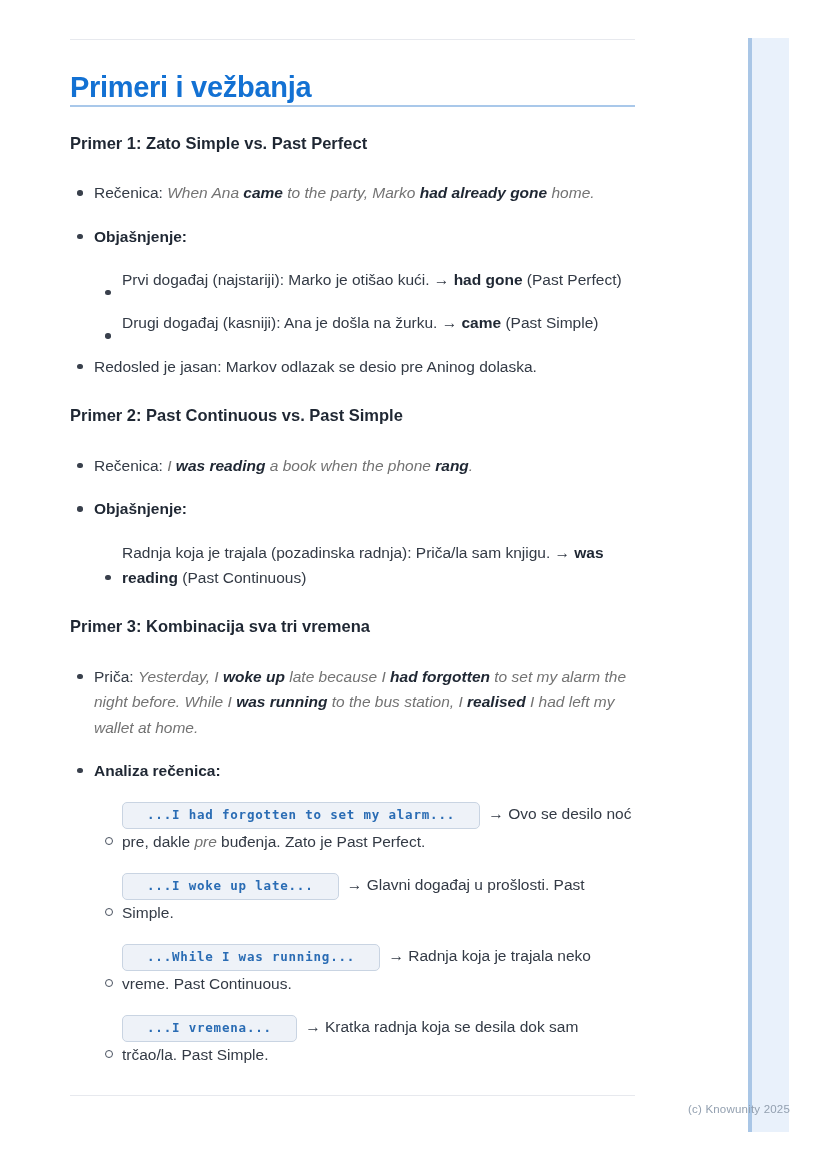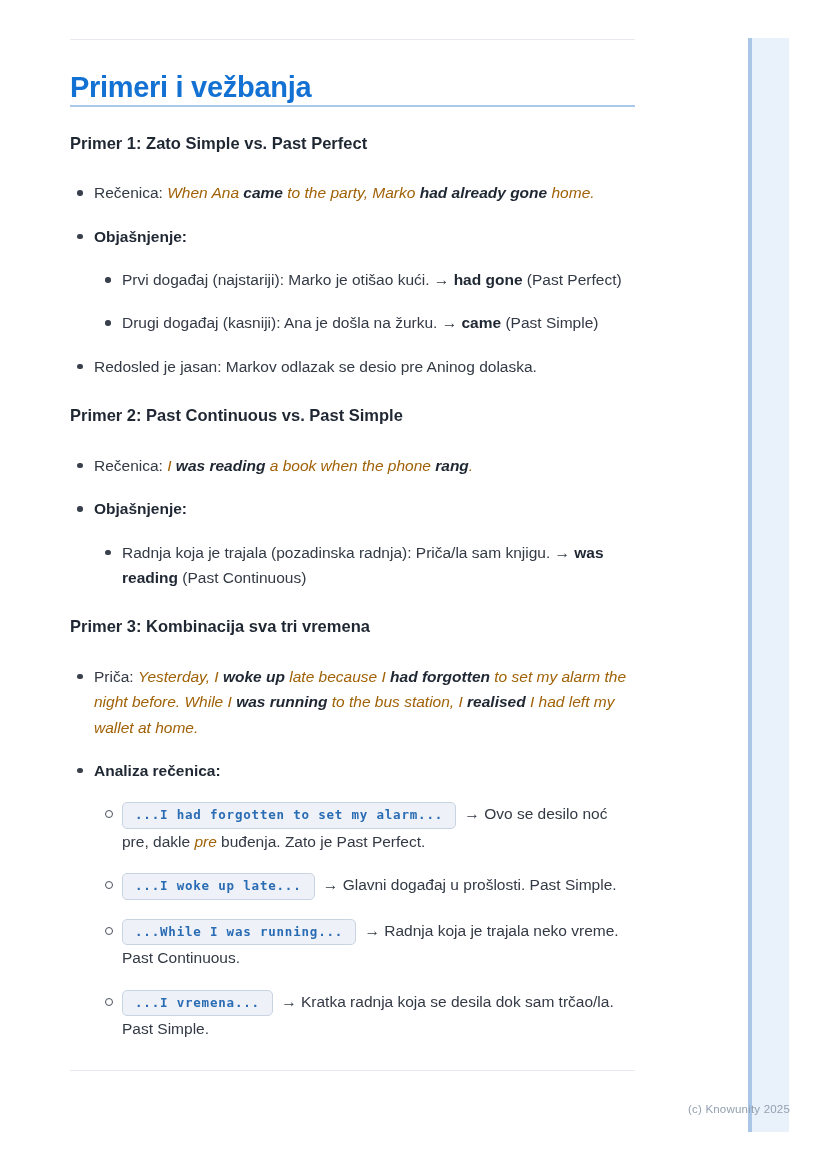--- a/index.html
+++ b/index.html
@@ -28,43 +28,43 @@
     font-size:29px;font-weight:700;letter-spacing:-0.3px;line-height:1.2;
     color:var(--accent);margin:30px 0 0;
     border-bottom:2px solid var(--heading-underline);
   }
   .h2{
     font-size:16.5px;font-weight:700;color:var(--strong-text);
     margin:26px 0;line-height:1.3;
   }
   .li{display:flex;margin:18px 0;font-size:15.5px;line-height:1.64;}
   .li.l1{padding-left:6px;}
-  .li.l2{margin-left:28px;padding-left:6px;}
+  .li.l2{margin-left:28px;padding-left:6px;align-items:center;}
   .li.l1 + .li.l2{margin-top:10px;}
   .marker{flex:0 0 18px;position:relative;}
   .marker::before{
     content:"";position:absolute;left:1px;top:10px;
     width:5.5px;height:5.5px;border-radius:50%;background:#39404c;
   }
   .marker.hollow::before{
     background:transparent;border:1.4px solid #4a5260;
     width:6px;height:6px;top:9px;
   }
   .li-body{flex:1 1 auto;min-width:0;}
   .seg-n{font-style:normal;font-weight:400;}
   .seg-b{font-weight:700;color:var(--strong-text);}
-  .seg-i{font-style:italic;color:#a16207;}
+  .seg-i{font-style:italic;color:#737373;}
   .seg-bi{font-style:italic;font-weight:700;color:var(--strong-text);}
   .seg-code{
     display:inline-block;white-space:nowrap;
     font-family:"DejaVu Sans Mono","Liberation Mono",monospace;
     font-weight:700;font-size:12.5px;letter-spacing:0.8px;
     color:var(--code-text);background:var(--code-bg);
     border:1px solid var(--code-border);border-radius:5px;
-    padding:2px 12px;margin-right:4px;vertical-align:baseline;
+    padding:2px 24px;margin-right:4px;vertical-align:baseline;
   }
   .side-bar{
     position:absolute;left:748px;top:38px;width:41px;height:1094px;
     background:var(--bar-fill);border-left:4px solid var(--bar-edge);
     z-index:1;
   }
   .watermark{
     position:absolute;left:688px;top:1103px;z-index:2;
     font-size:11.5px;color:var(--watermark);letter-spacing:0.2px;
   }

